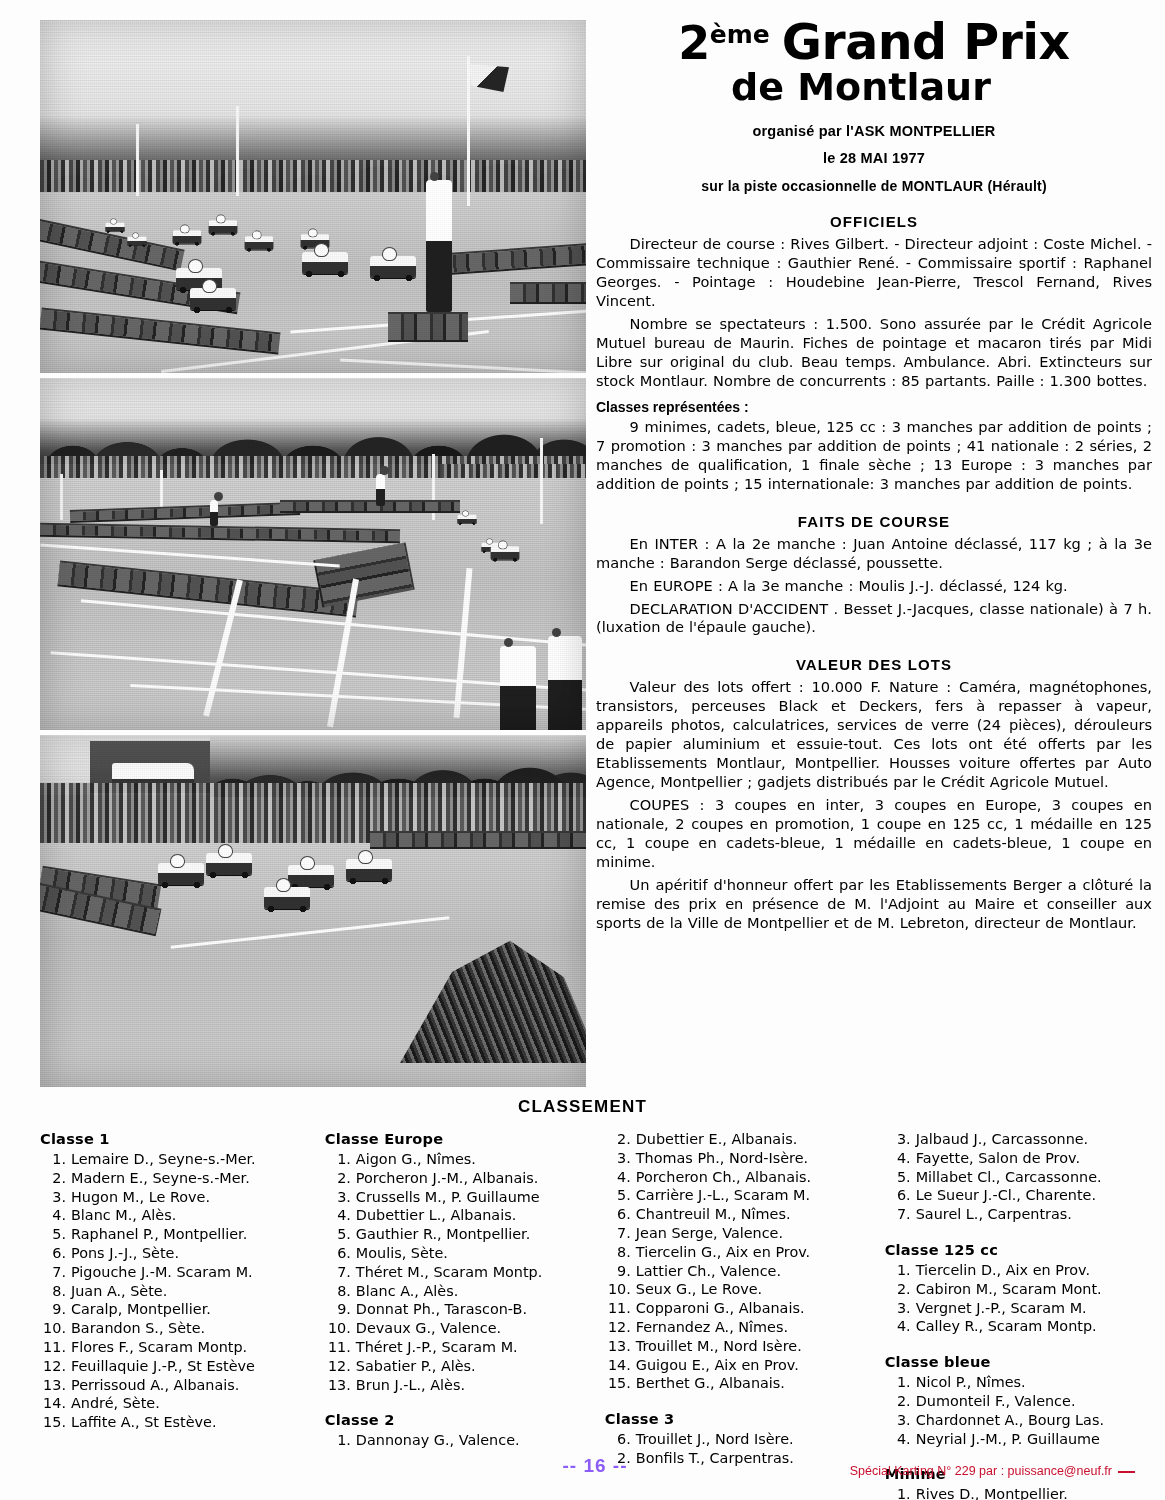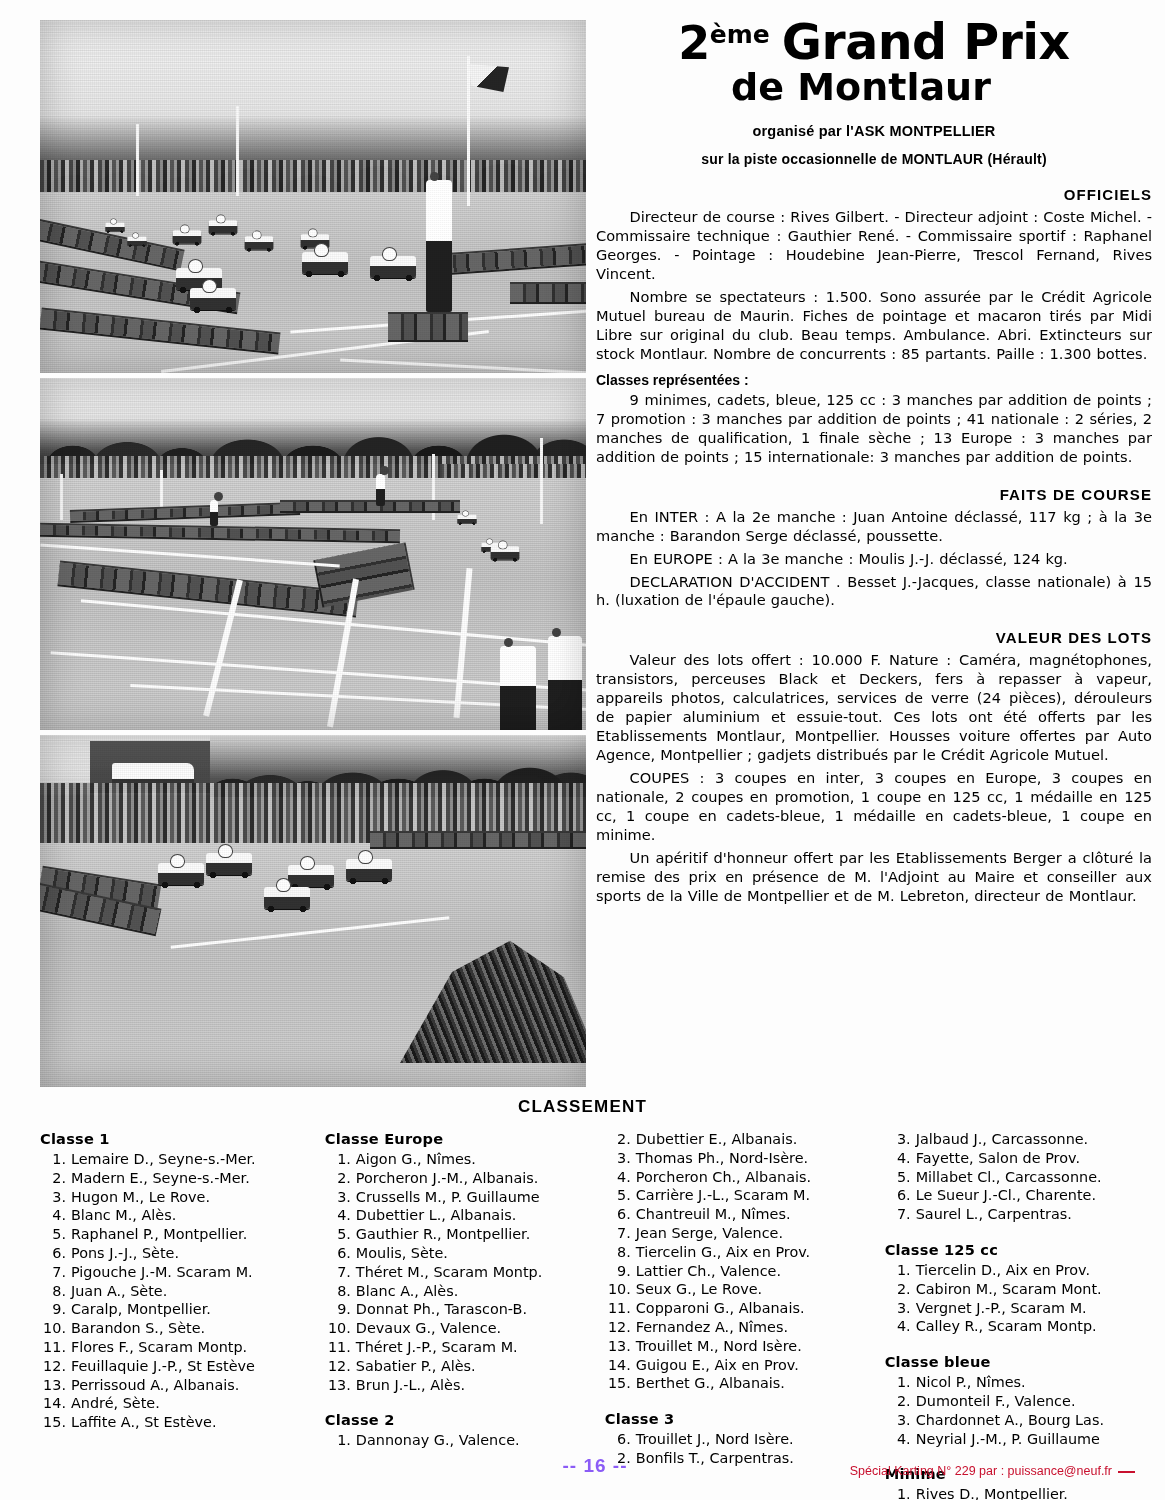--- a/index.html
+++ b/index.html
@@ -223,21 +223,21 @@
   }
   .sub1 { margin-top: 15px; }
   .sub2 { margin-top: 11px; }
   .sub3 { margin-top: 12px; font-size: 14px; }
 
   h2.sec {
     font-family: "Liberation Sans", sans-serif;
     font-weight: 700;
     font-size: 15px;
     letter-spacing: 1.1px;
-    text-align: right;
+    text-align: center;
     margin: 19px 0 5px 0;
   }
   p.body {
     font-family: "DejaVu Sans", sans-serif;
     font-size: 14.6px;
     line-height: 1.30;
     text-align: justify;
     text-indent: 2.3em;
     margin: 0 0 4px 0;
     word-spacing: .5px;
@@ -431,34 +431,35 @@
       </div>
 
     </div>
 
     <div class="article">
 
       <div class="masthead">
         <div class="mh-line1"><span>2</span><span class="ord">ème</span><span class="big">Grand Prix</span></div>
         <div class="mh-line2">de Montlaur</div>
         <div class="sub1">organisé par l'ASK MONTPELLIER</div>
+        <div class="sub2">le  28 MAI 1977</div>
         <div class="sub3">sur la piste occasionnelle de MONTLAUR  (Hérault)</div>
       </div>
 
       <h2 class="sec">OFFICIELS</h2>
       <p class="body">Directeur de course : Rives Gilbert. - Directeur adjoint : Coste Michel. - Commissaire technique : Gauthier René. - Commissaire sportif : Raphanel Georges. - Pointage : Houdebine Jean-Pierre, Trescol Fernand, Rives Vincent.</p>
 
       <p class="body">Nombre se spectateurs : 1.500. Sono assurée par le Crédit Agricole Mutuel bureau de Maurin. Fiches de pointage et macaron tirés par Midi Libre sur original du club. Beau temps. Ambulance. Abri. Extincteurs sur stock Montlaur. Nombre de concurrents : 85 partants. Paille : 1.300 bottes.</p>
       <div class="subhead">Classes représentées :</div>
       <p class="body">9 minimes, cadets, bleue, 125 cc : 3 manches par addition de points ; 7 promotion : 3 manches par addition de points ; 41 nationale : 2 séries, 2 manches de qualification, 1 finale sèche ; 13 Europe : 3 manches par addition de points ; 15 internationale: 3 manches par addition de points.</p>
 
       <h2 class="sec">FAITS DE COURSE</h2>
       <p class="body">En INTER : A la 2e manche : Juan Antoine déclassé, 117 kg ; à la 3e manche : Barandon Serge déclassé, poussette.</p>
       <p class="body">En EUROPE : A la 3e manche : Moulis J.-J. déclassé, 124 kg.</p>
-      <p class="body">DECLARATION D'ACCIDENT . Besset J.-Jacques, classe nationale) à 15 h. (luxation de l'épaule gauche).</p>
+      <p class="body">DECLARATION D'ACCIDENT . Besset J.-Jacques, classe nationale) à 7 h. (luxation de l'épaule gauche).</p>
 
       <h2 class="sec">VALEUR DES LOTS</h2>
       <p class="body">Valeur des lots offert : 10.000 F. Nature : Caméra, magnétophones, transistors, perceuses Black et Deckers, fers à repasser à vapeur, appareils photos, calculatrices, services de verre (24 pièces), dérouleurs de papier aluminium et essuie-tout. Ces lots ont été offerts par les Etablissements Montlaur, Montpellier. Housses voiture offertes par Auto Agence, Montpellier ; gadjets distribués par le Crédit Agricole Mutuel.</p>
       <p class="body">COUPES : 3 coupes en inter, 3 coupes en Europe, 3 coupes en nationale, 2 coupes en promotion, 1 coupe en 125 cc, 1 médaille en 125 cc, 1 coupe en cadets-bleue, 1 médaille en cadets-bleue, 1 coupe en minime.</p>
       <p class="body">Un apéritif d'honneur offert par les Etablissements Berger a clôturé la remise des prix en présence de M. l'Adjoint au Maire et conseiller aux sports de la Ville de Montpellier et de M. Lebreton, directeur de Montlaur.</p>
 
     </div>
   </div>
 
   <div class="classement-title">CLASSEMENT</div>

